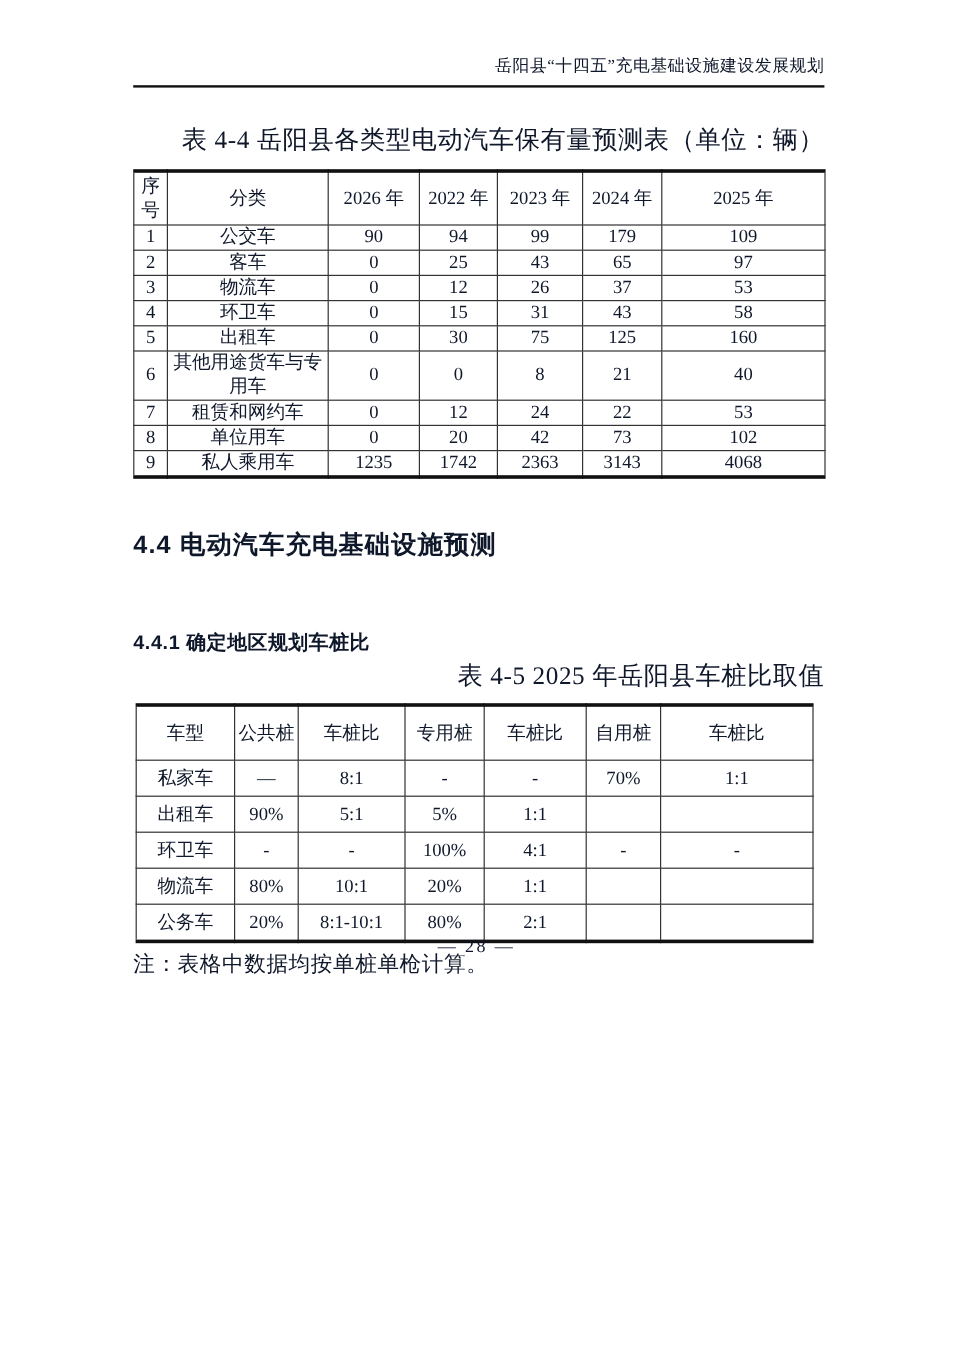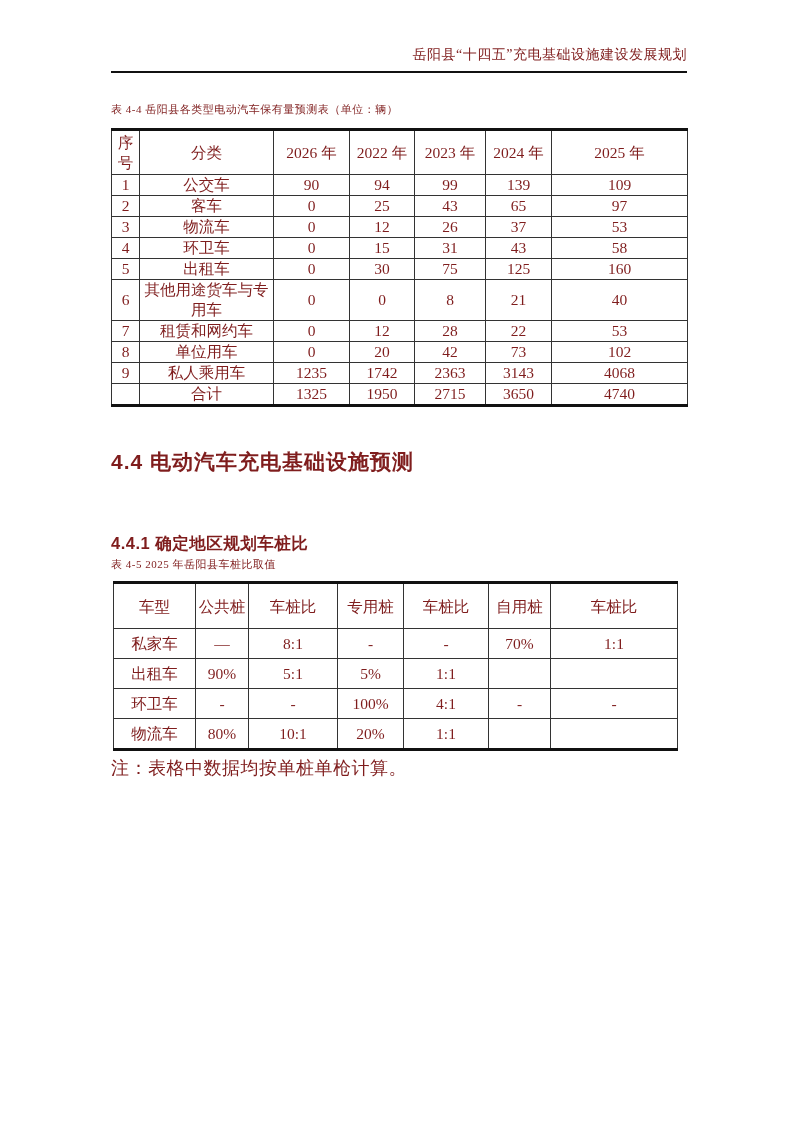--- a/index.html
+++ b/index.html
@@ -3,39 +3,39 @@
 <meta charset="utf-8">
 <style>
   * { margin: 0; padding: 0; box-sizing: border-box; }
   html, body { background: #ffffff; }
   .page {
     position: relative;
     width: 794px;
     height: 866px;
     background: #ffffff;
     font-family: "Liberation Serif", "DejaVu Serif", serif;
-    color: #7f1d1d;
+    color: #0f172a;
     overflow: hidden;
   }
   .content {
     margin: 0 107px 0 111px; 
   }
   
   .page-head {
     padding-top: 46px;
     padding-bottom: 7px;
     border-bottom: 2px solid #111;
     text-align: right;
     font-size: 14px;
     letter-spacing: 0.5px;
   }
   
   .table-caption {
-    text-align: left;
-    font-size: 11px;
+    text-align: right;
+    font-size: 21px;
     letter-spacing: 0.5px;
   }
   .caption-t44 { margin-top: 29px; }
   .caption-t45 { margin-top: 2px; }
   .h2 {
     margin-top: 41px;
     font-size: 21px;
     font-weight: bold;
     letter-spacing: 1px;
     font-family: "Liberation Sans", "DejaVu Sans", sans-serif;
@@ -127,21 +127,21 @@
             <th>2025 年</th>
           </tr>
         </thead>
       <tbody>
           <tr>
             <td>1</td>
             <td>公交车</td>
             <td>90</td>
             <td>94</td>
             <td>99</td>
-            <td>139</td>
+            <td>179</td>
             <td>109</td>
           </tr>
           <tr>
             <td>2</td>
             <td>客车</td>
             <td>0</td>
             <td>25</td>
             <td>43</td>
             <td>65</td>
             <td>97</td>
@@ -180,50 +180,41 @@
             <td>0</td>
             <td>8</td>
             <td>21</td>
             <td>40</td>
           </tr>
           <tr>
             <td>7</td>
             <td>租赁和网约车</td>
             <td>0</td>
             <td>12</td>
-            <td>28</td>
+            <td>24</td>
             <td>22</td>
             <td>53</td>
           </tr>
           <tr>
             <td>8</td>
             <td>单位用车</td>
             <td>0</td>
             <td>20</td>
             <td>42</td>
             <td>73</td>
             <td>102</td>
           </tr>
           <tr>
             <td>9</td>
             <td>私人乘用车</td>
             <td>1235</td>
             <td>1742</td>
             <td>2363</td>
             <td>3143</td>
             <td>4068</td>
-          </tr>
-          <tr>
-            <td></td>
-            <td>合计</td>
-            <td>1325</td>
-            <td>1950</td>
-            <td>2715</td>
-            <td>3650</td>
-            <td>4740</td>
           </tr>
         </tbody>
     </table>
 
     <div class="h2">4.4 电动汽车充电基础设施预测</div>
 
     <div class="h3">4.4.1 确定地区规划车桩比</div>
 
 
     <div class="table-caption caption-t45">表 4-5 2025 年岳阳县车桩比取值</div>
@@ -279,20 +270,30 @@
           </tr>
           <tr>
             <td>物流车</td>
             <td>80%</td>
             <td>10:1</td>
             <td>20%</td>
             <td>1:1</td>
             <td></td>
             <td></td>
           </tr>
+          <tr>
+            <td>公务车</td>
+            <td>20%</td>
+            <td>8:1-10:1</td>
+            <td>80%</td>
+            <td>2:1</td>
+            <td></td>
+            <td></td>
+          </tr>
         </tbody>
     </table>
 
     <div class="table-note">注：表格中数据均按单桩单枪计算。</div>
 
   </div>
 
+  <div class="page-footer">— 28 —</div>
 </div>
 
 </body></html>

